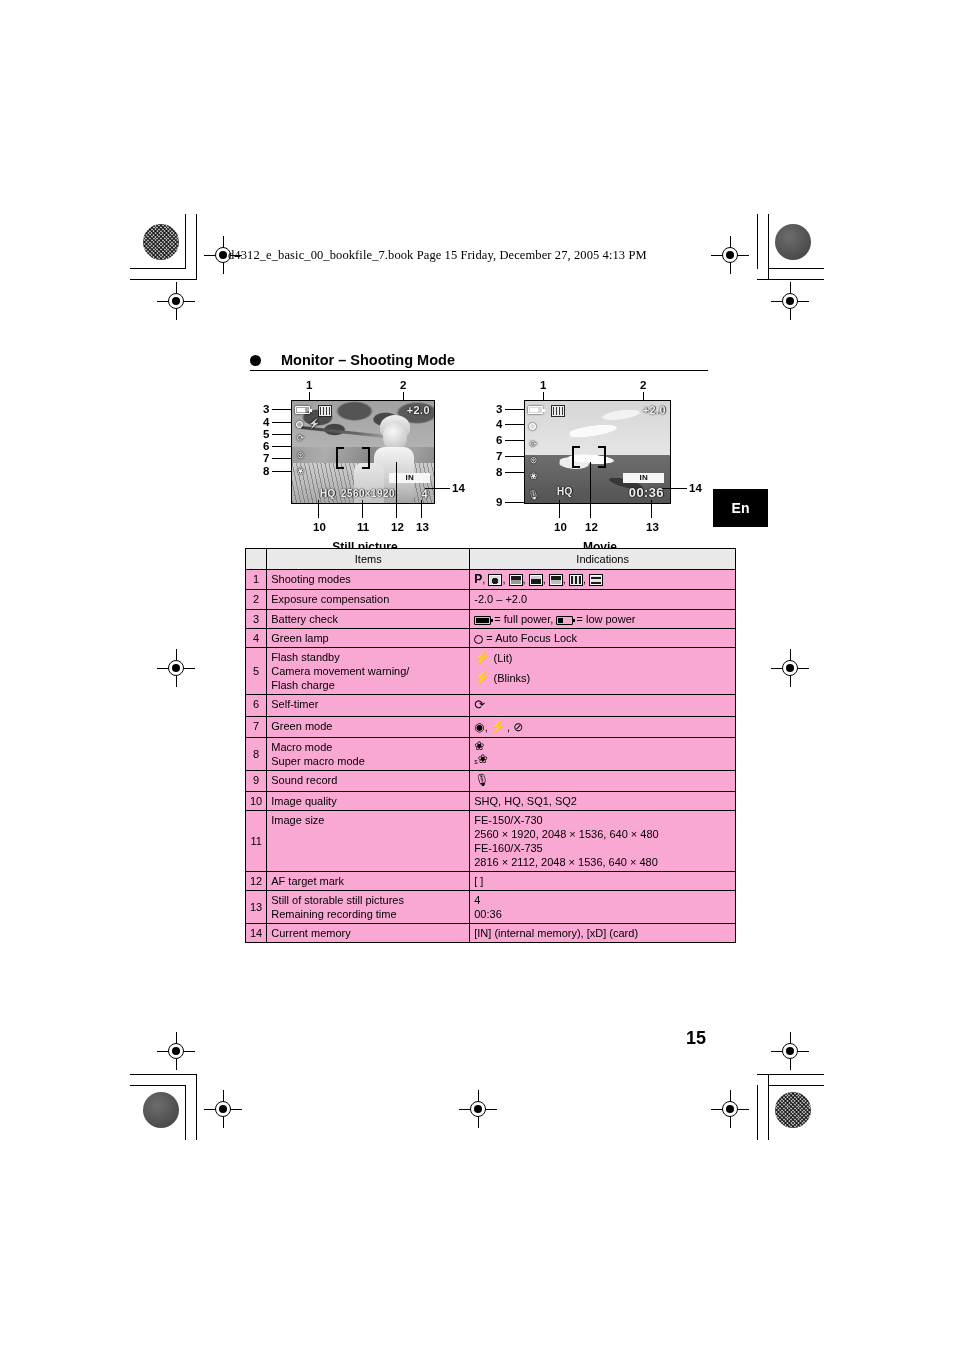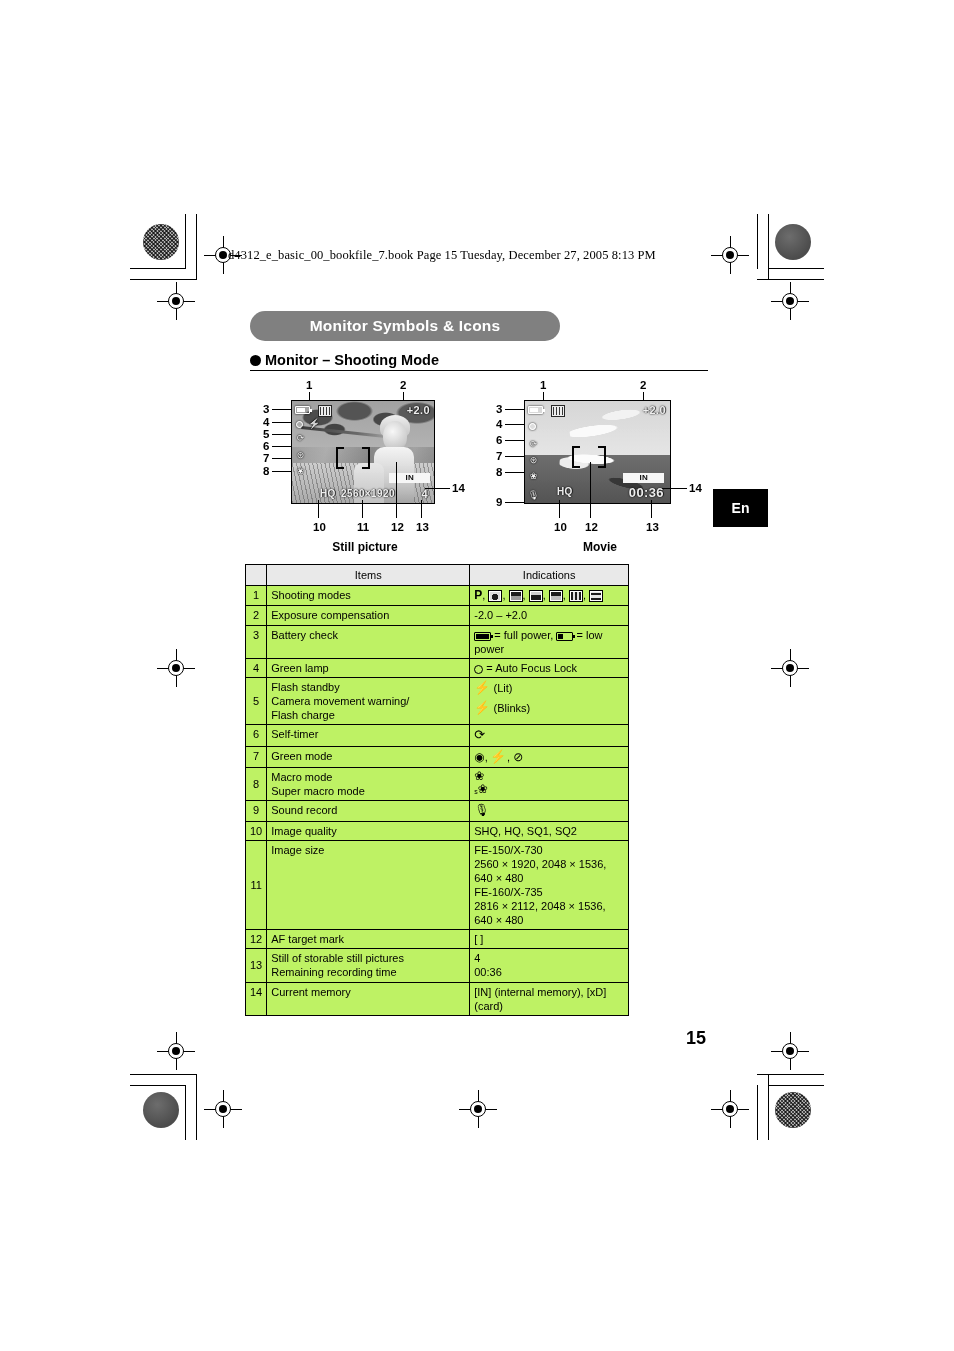--- a/index.html
+++ b/index.html
@@ -52,21 +52,21 @@
     position:absolute; left:250px; top:311px; width:310px; height:30px;
     background:#808080; border-radius:15px;
     display:flex; align-items:center; justify-content:center;
     color:#fff; font-weight:bold; font-size:15.5px; letter-spacing:.2px;
   }
 
   .subhead {
     position:absolute; left:250px; top:352px; width:458px;
     font-weight:bold; font-size:14.5px;
     border-bottom:1.6px solid #000; padding-bottom:2px;
-    display:flex; align-items:center; gap:4px;
+    display:flex; align-items:center; gap:20px;
   }
   .subhead .bullet {
     width:11px; height:11px; background:#000; border-radius:50%;
     display:inline-block; flex:0 0 auto;
   }
 
   
   .figure { position:absolute; }
   .lcd {
     position:absolute; border:1px solid #000; overflow:hidden;
@@ -194,23 +194,23 @@
   .num {
     position:absolute; font-size:11.5px; font-weight:bold; color:#000;
     line-height:1; white-space:nowrap;
   }
   .figcap {
     position:absolute; font-size:12px; font-weight:bold; text-align:center;
   }
 
   
   table.symtab {
-    position:absolute; left:245px; top:564px; width:384px;
+    position:absolute; left:245px; top:548px; width:491px;
     border-collapse:collapse; font-size:11px;
-    background:#bef264;
+    background:#f9a8d4;
   }
   table.symtab th, table.symtab td {
     border:1px solid #000; padding:2px 4px; vertical-align:top; line-height:1.28;
   }
   table.symtab thead th {
     text-align:center; font-weight:normal; background:#e9e9e9; font-size:11px; padding:3px 4px;
   }
   td.numcol { width:16px; text-align:center; padding:2px 1px; }
   td.itemcol { width:203px; }
   td.indcol  { }
@@ -339,27 +339,24 @@
     <div class="circ"></div>
     <div class="dot"></div>
   </div>
 <div class="regmark" style="left:465px; top:1096px;">
     <div class="hl"></div>
     <div class="vl"></div>
     <div class="circ"></div>
     <div class="dot"></div>
   </div>
 
-<div class="fileheader">d4312_e_basic_00_bookfile_7.book  Page 15  Tuesday, December 27, 2005  8:13 PM</div>
+<div class="fileheader">d4312_e_basic_00_bookfile_7.book  Page 15  Friday, December 27, 2005  4:13 PM</div>
 
 <div class="content">
 
-  <div class="title-pill">
-    <span>Monitor Symbols &amp; Icons</span>
-  </div>
 
   <div class="subhead">
     <span class="bullet"></span>
     <span>Monitor – Shooting Mode</span>
   </div>
 
   <div class="figure">
 
     <div class="num" style="left:306px; top:380px;">1</div>
     <div class="num" style="left:400px; top:380px;">2</div>

